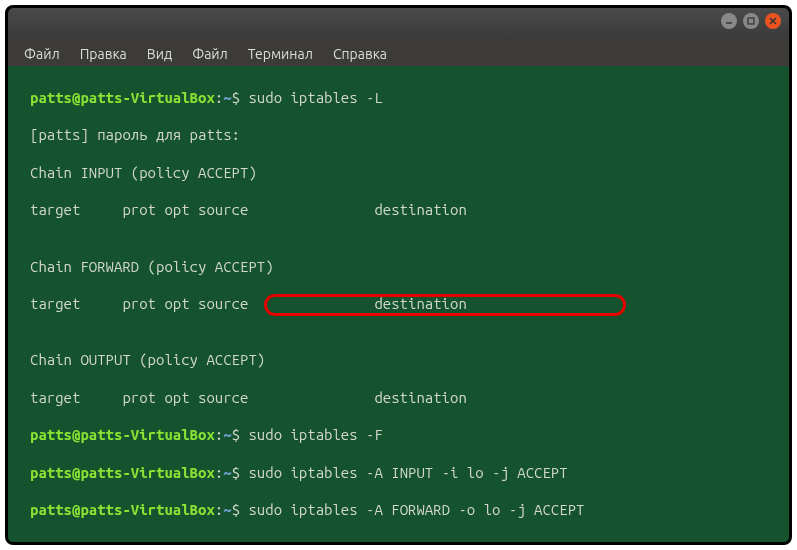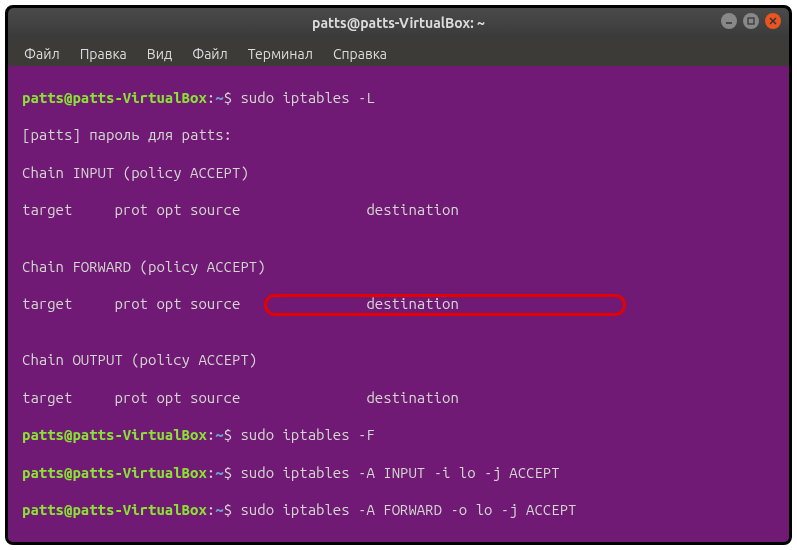--- a/index.html
+++ b/index.html
@@ -61,25 +61,25 @@
       gap: 4px;
       font-family: Ubuntu, sans-serif;
       font-size: 14px;
       color: #dcdcdc;
     }
     .menu-item {
       padding: 4px 8px;
       cursor: pointer;
     }
     .terminal {
-      background: #701a75;
+      background: #14532d;
       color: #d3d7cf;
       font-size: 15px;
       line-height: 1.25;
-      padding: 4px 14px;
+      padding: 4px 22px;
       height: calc(100% - 58px);
       white-space: pre;
       position: relative;
     }
     .prompt-user { color: #8ae234; font-weight: bold; }
     .prompt-path { color: #729fcf; font-weight: bold; }
     .prompt-dollar { color: #d3d7cf; }
     .term-line { display: block; }
     .highlight-box {
       position: absolute;
@@ -87,21 +87,20 @@
       border-radius: 14px;
       pointer-events: none;
     }
   </style>
 </head>
 <body>
 
 <div class="outer-border">
 
   <div class="titlebar">
-    <span>patts@patts-VirtualBox: ~</span>
     <div class="window-controls">
       <div class="win-btn win-min">
         <svg width="8" height="8" viewBox="0 0 8 8">
             <line x1="1" y1="6" x2="7" y2="6" stroke="#333" stroke-width="1.5"></line>
           </svg>
       </div>
       <div class="win-btn win-max">
         <svg width="8" height="8" viewBox="0 0 8 8">
             <rect x="1" y="1" width="6" height="6" fill="none" stroke="#333" stroke-width="1.2"></rect>
           </svg>

